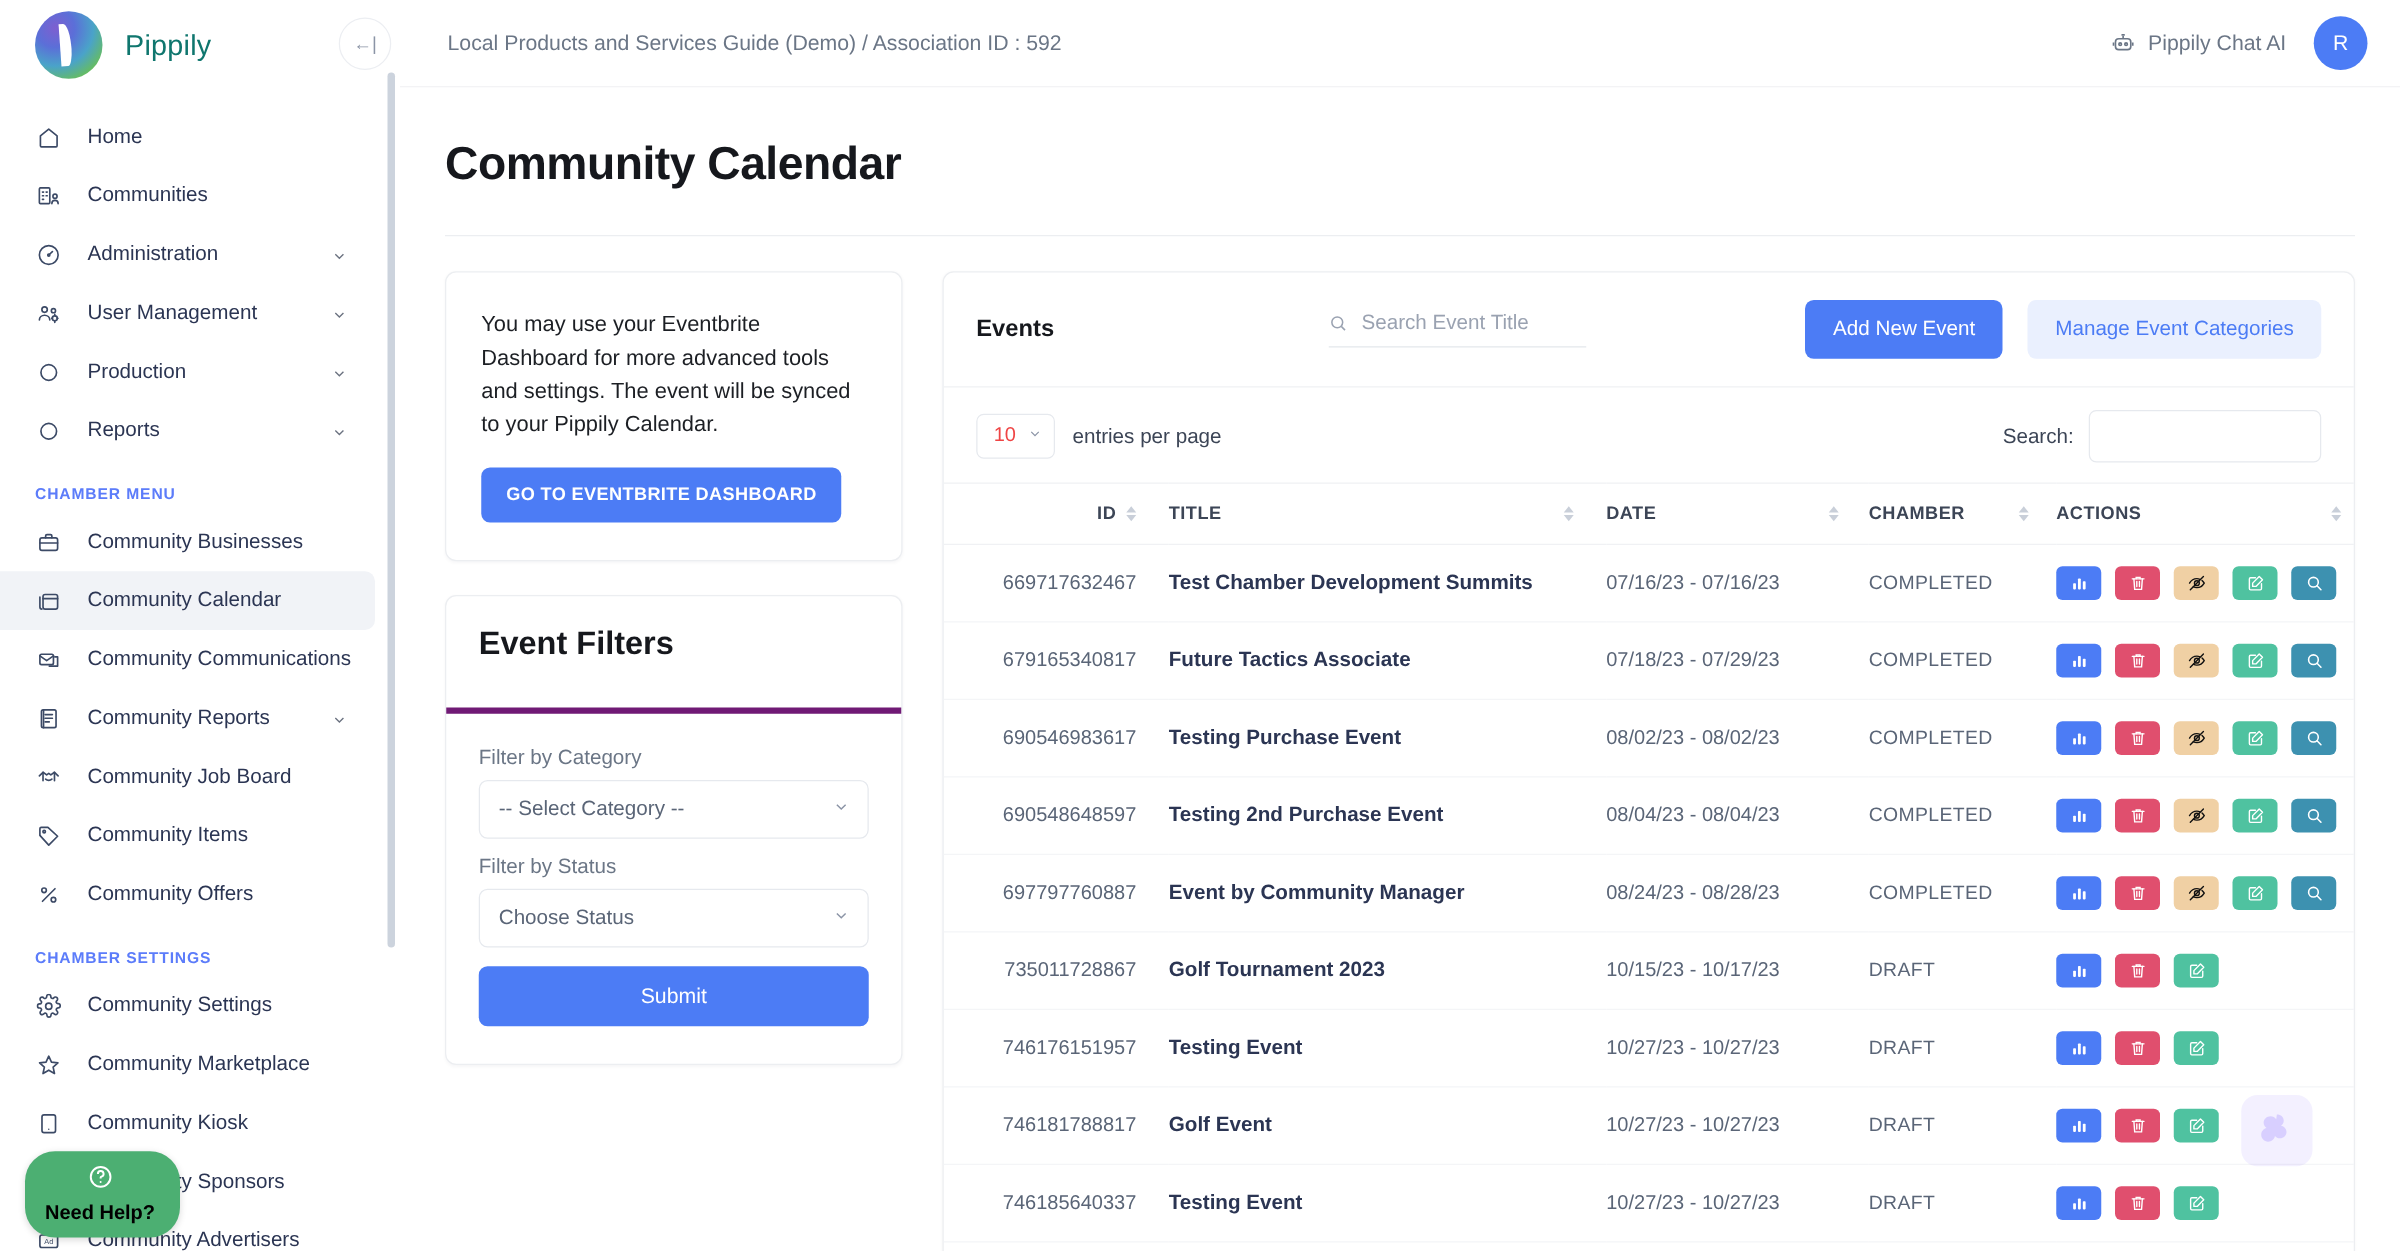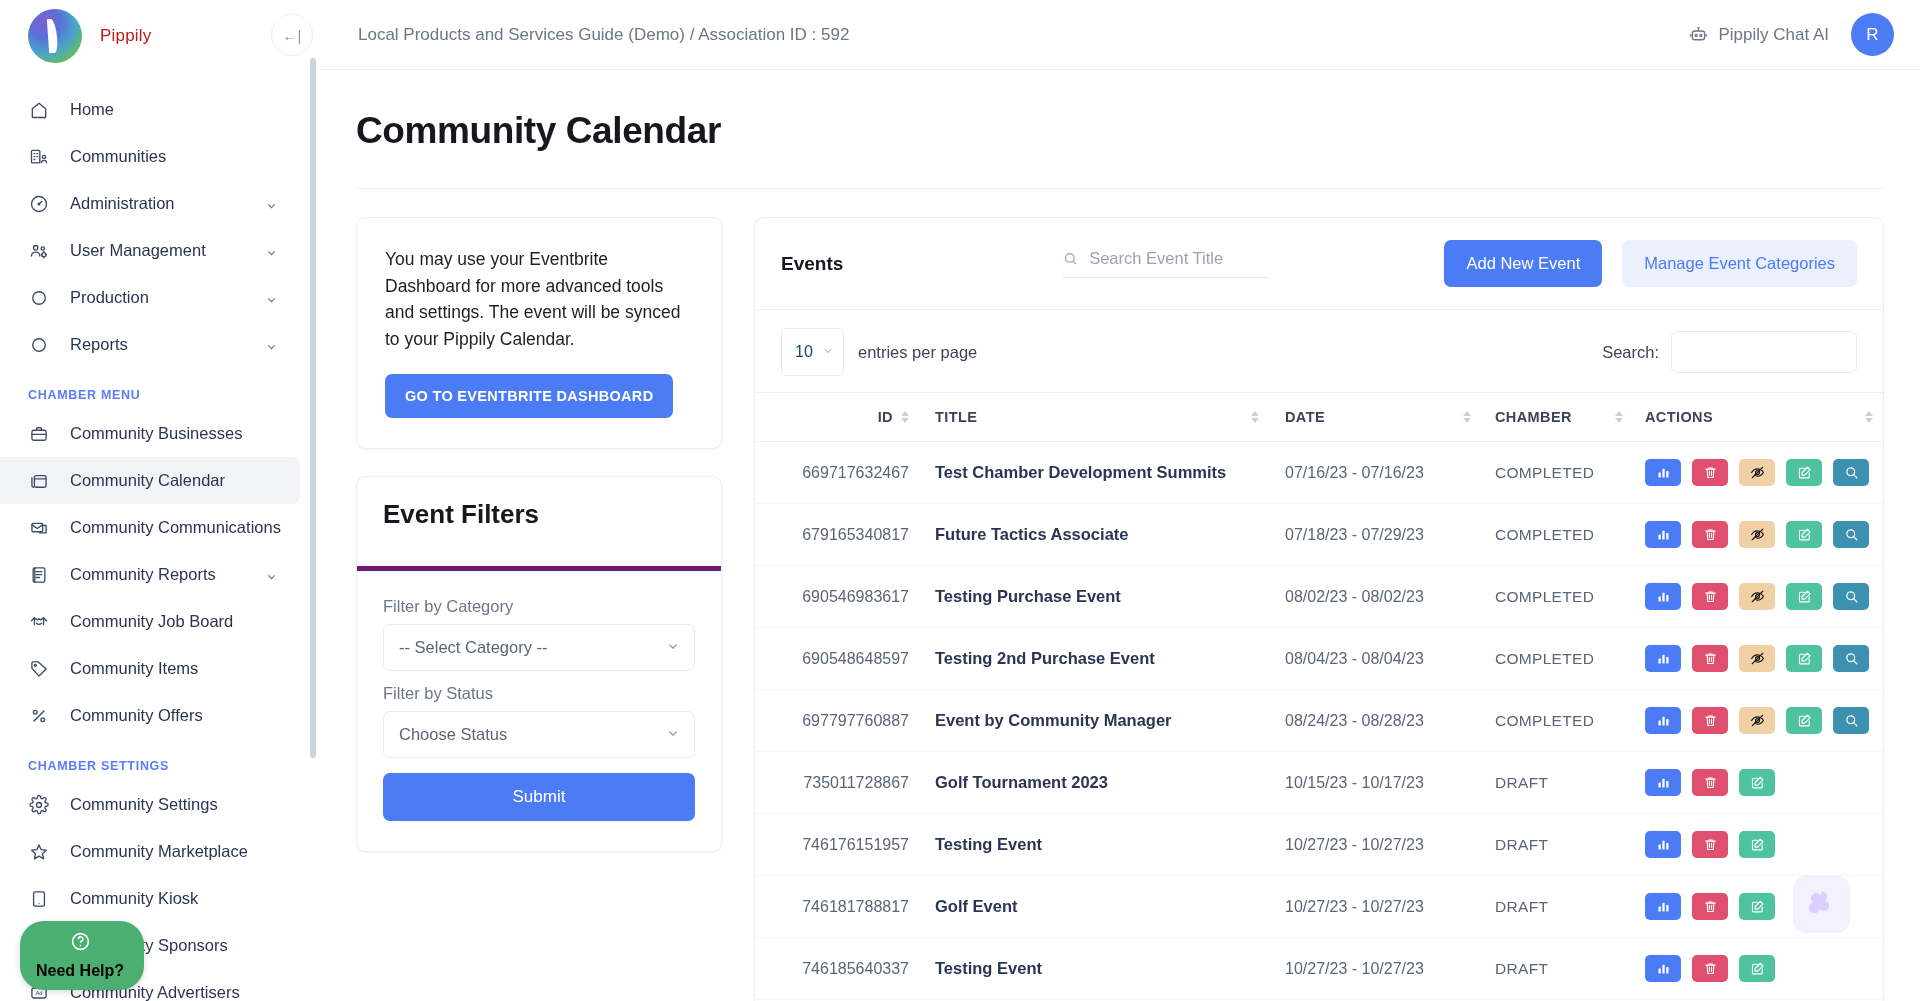--- a/index.html
+++ b/index.html
@@ -28,21 +28,21 @@
     position: relative; overflow: hidden; flex: none;
   }
   .brand-logo::after {
     content: "";
     position: absolute; left: 20px; top: 10px;
     width: 9px; height: 34px; background: #fff;
     border-radius: 0 60% 40% 0;
     transform: rotate(-4deg);
   }
   .brand-name {
-    font-size: 17px; color: #b91c1c; letter-spacing: .2px;
+    font-size: 23px; color: #0f766e; letter-spacing: .2px;
   }
   .nav { padding-top: 14px; }
   .nav-item {
     display: flex; align-items: center;
     height: 47px; margin: 0 20px 0 0;
     padding-left: 28px; gap: 20px;
     border-radius: 0 8px 8px 0; cursor: pointer;
     color: #2b3553; font-size: 16.5px;
     position: relative;
   }
@@ -201,24 +201,24 @@
     background: #eaf0fe; color: #4c7cf5; border: none;
     border-radius: 7px; padding: 14px 22px;
     font-size: 16.5px; cursor: pointer; white-space: nowrap;
   }
 
   .table-controls {
     display: flex; align-items: center;
     padding: 18px 26px 16px 26px; gap: 14px;
   }
   .entries-select {
-    position: relative; height: 48px; min-width: 63px;
+    position: relative; height: 36px; min-width: 63px;
     border: 1px solid #e6e9ee; border-radius: 6px;
     display: flex; align-items: center; padding: 0 26px 0 13px;
-    font-size: 16px; color: #0c4a6e; cursor: pointer; background: #fff; text-align: right;
+    font-size: 16px; color: #ef4444; cursor: pointer; background: #fff; text-align: right;
   }
   .entries-select .sc { position: absolute; right: 9px; top: 50%; transform: translateY(-50%); }
   .entries-select .sc svg { width: 12px; height: 12px; stroke: #8b94a6; fill:none; stroke-width: 2; }
   .entries-label { font-size: 16.5px; color: #3c4556; }
   .search-right { margin-left: auto; display: flex; align-items: center; gap: 12px; }
   .search-right .lbl { font-size: 16.5px; color: #3c4556; }
   .search-right input {
     width: 186px; height: 42px; border: 1px solid #e6e9ee;
     border-radius: 6px; padding: 0 11px; outline: none;
     font-size: 15px; color: #3c4556;

